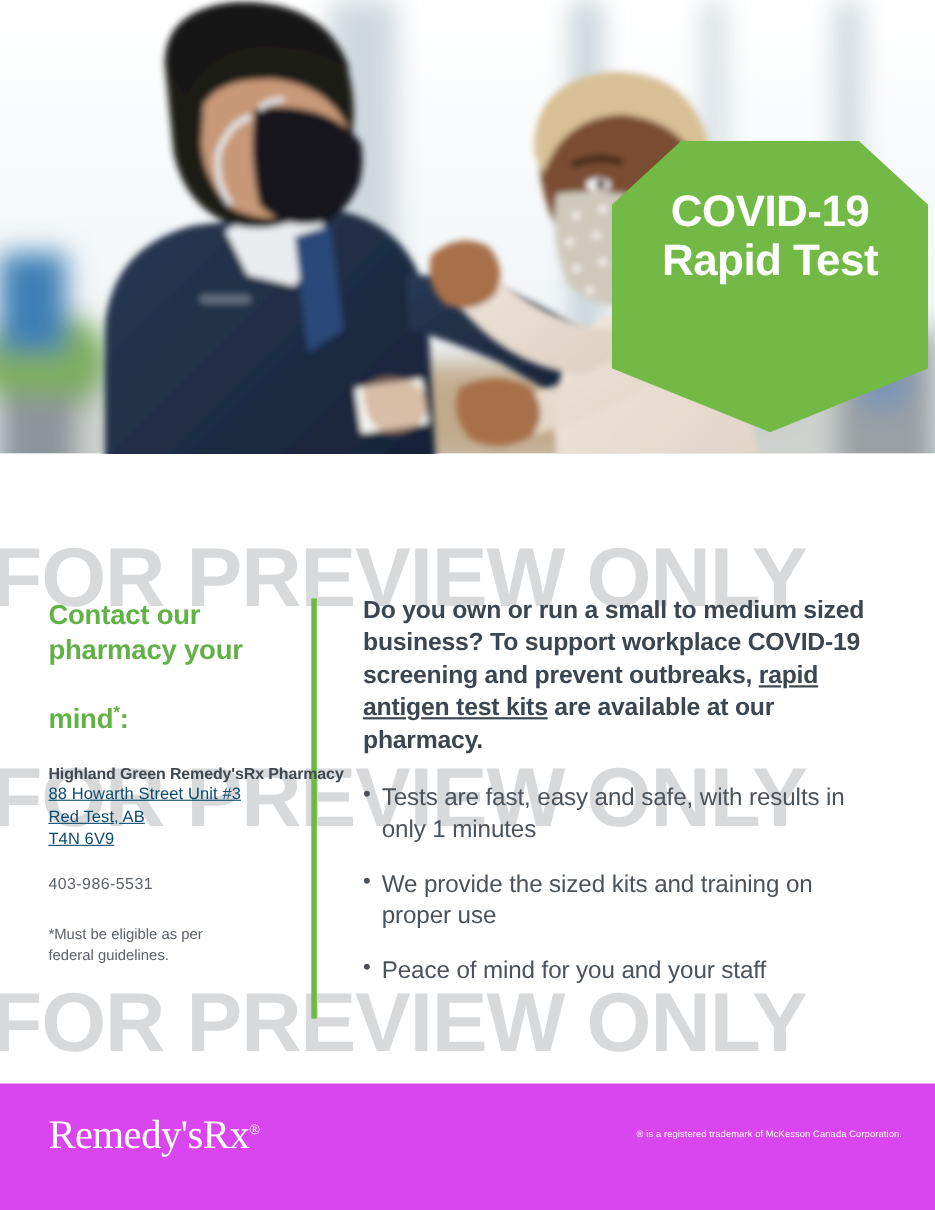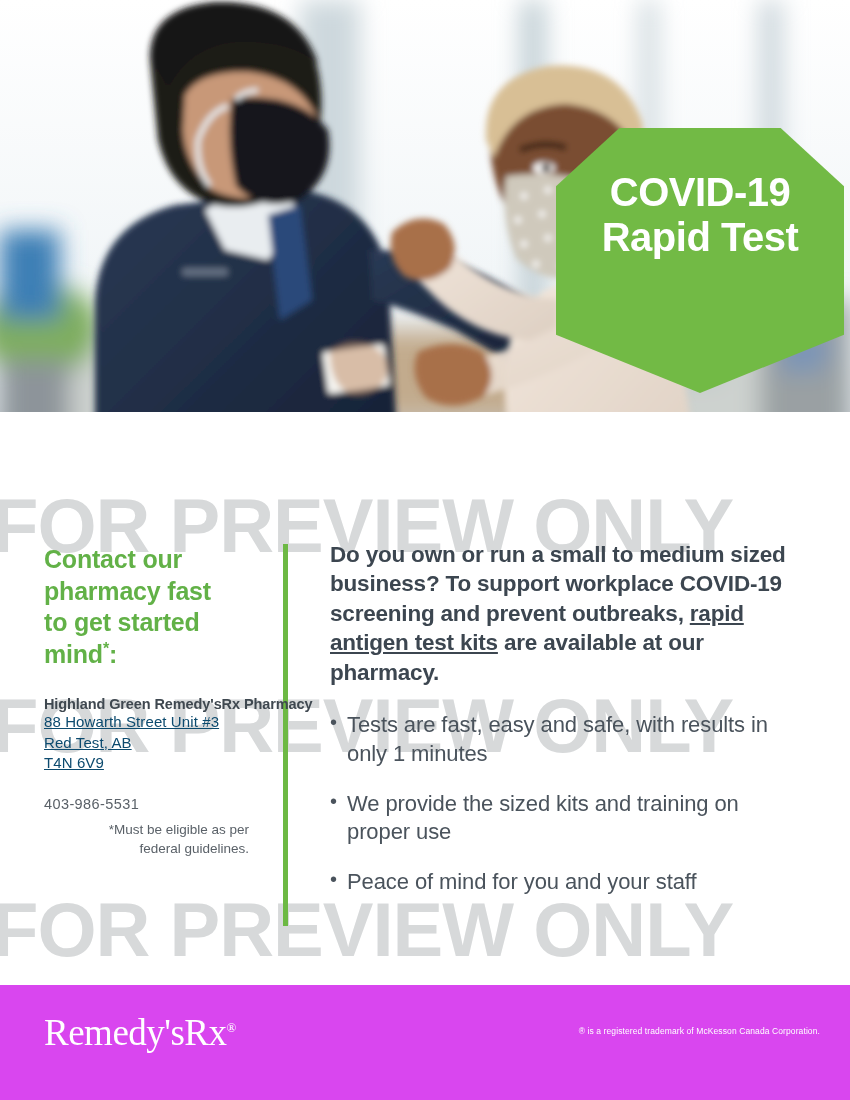--- a/index.html
+++ b/index.html
@@ -55,21 +55,21 @@
   .left-col { position:absolute; left:44px; top:52px; width:230px; }
   .contact-heading {
     color:#62b147; font-size:25px; font-weight:700; line-height:1.26; letter-spacing:-0.2px;
   }
   .contact-heading sup { font-size:16px; font-weight:700; vertical-align:super; line-height:0; }
   .pharmacy-name {
     margin-top:26px; font-size:14.5px; font-weight:700; color:#3f4850; white-space:nowrap; letter-spacing:-0.1px;
   }
   .addr-line { font-size:15px; color:#0c4a6e; line-height:1.38; letter-spacing:0.1px;text-decoration:underline; }
   .phone { margin-top:22px; font-size:14.5px; color:#5a6168; letter-spacing:0.4px; }
-  .footnote { position:absolute; left:44px; top:328px; width:205px; font-size:13.5px; color:#5a6168; line-height:1.42;text-align:right; }
+  .footnote { position:absolute; left:44px; top:348px; width:205px; font-size:13.5px; color:#5a6168; line-height:1.42; }
 
   
   .right-col { position:absolute; left:330px; top:48px; width:475px; }
   .lead {
     font-size:22.5px; font-weight:700; color:#3c4650; line-height:1.31; letter-spacing:-0.2px;
   }
   .lead u { text-decoration:underline; text-underline-offset:2px; }
   .bullets { margin-top:24px; list-style:none; }
   .bullets li {
     font-size:22px; color:#4a535c; line-height:1.28; letter-spacing:-0.1px;
@@ -228,22 +228,22 @@
     <div class="wm-row wm-3">FOR PREVIEW ONLY</div>
   </div>
 
   <div class="content">
 
     <div class="divider"></div>
 
     <div class="left-col">
       <div class="contact-heading">
         <span>Contact our</span><br>
-        <span>pharmacy fast</span><br>
-        <span>to get started</span><br>
+        <span>pharmacy your</span><br>
+        <br>
         <span>mind</span><sup>*</sup><span>:</span>
       </div>
 
       <div class="pharmacy-name">Highland Green Remedy'sRx Pharmacy</div>
       <div class="addr-line">88 Howarth Street Unit #3</div>
       <div class="addr-line">Red Test, AB</div>
       <div class="addr-line">T4N 6V9</div>
       <div class="phone">403-986-5531</div>
     </div>
 

